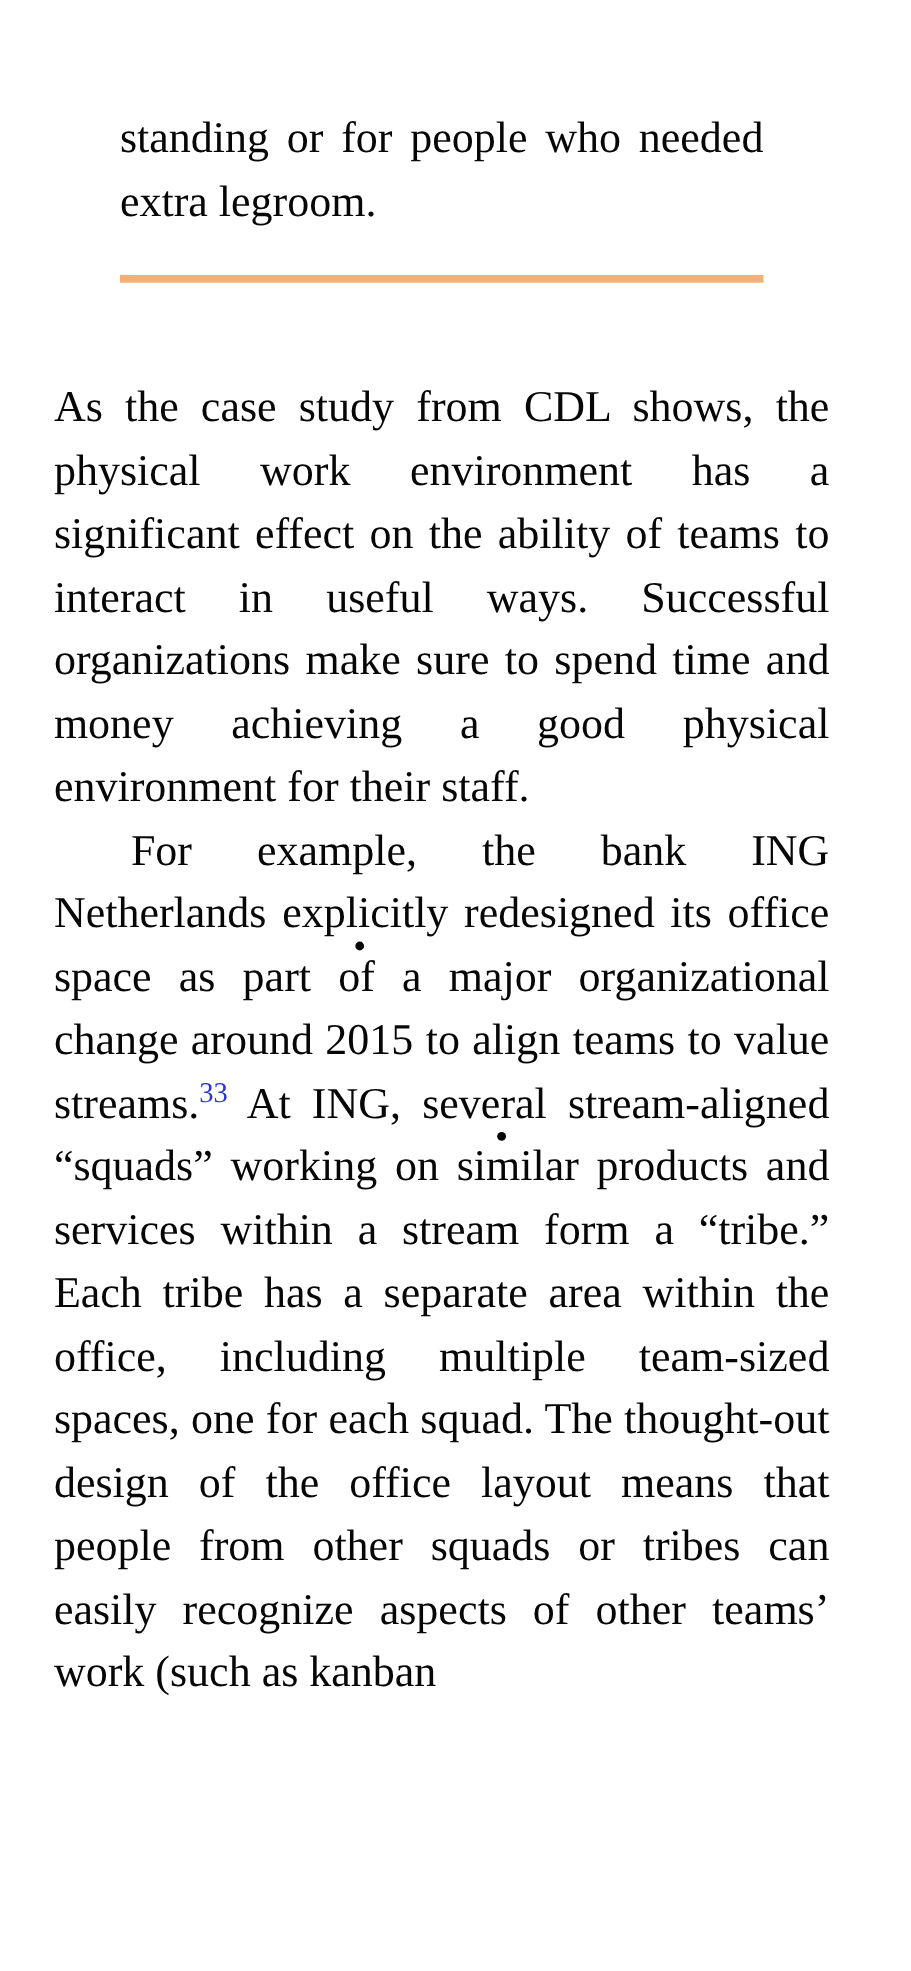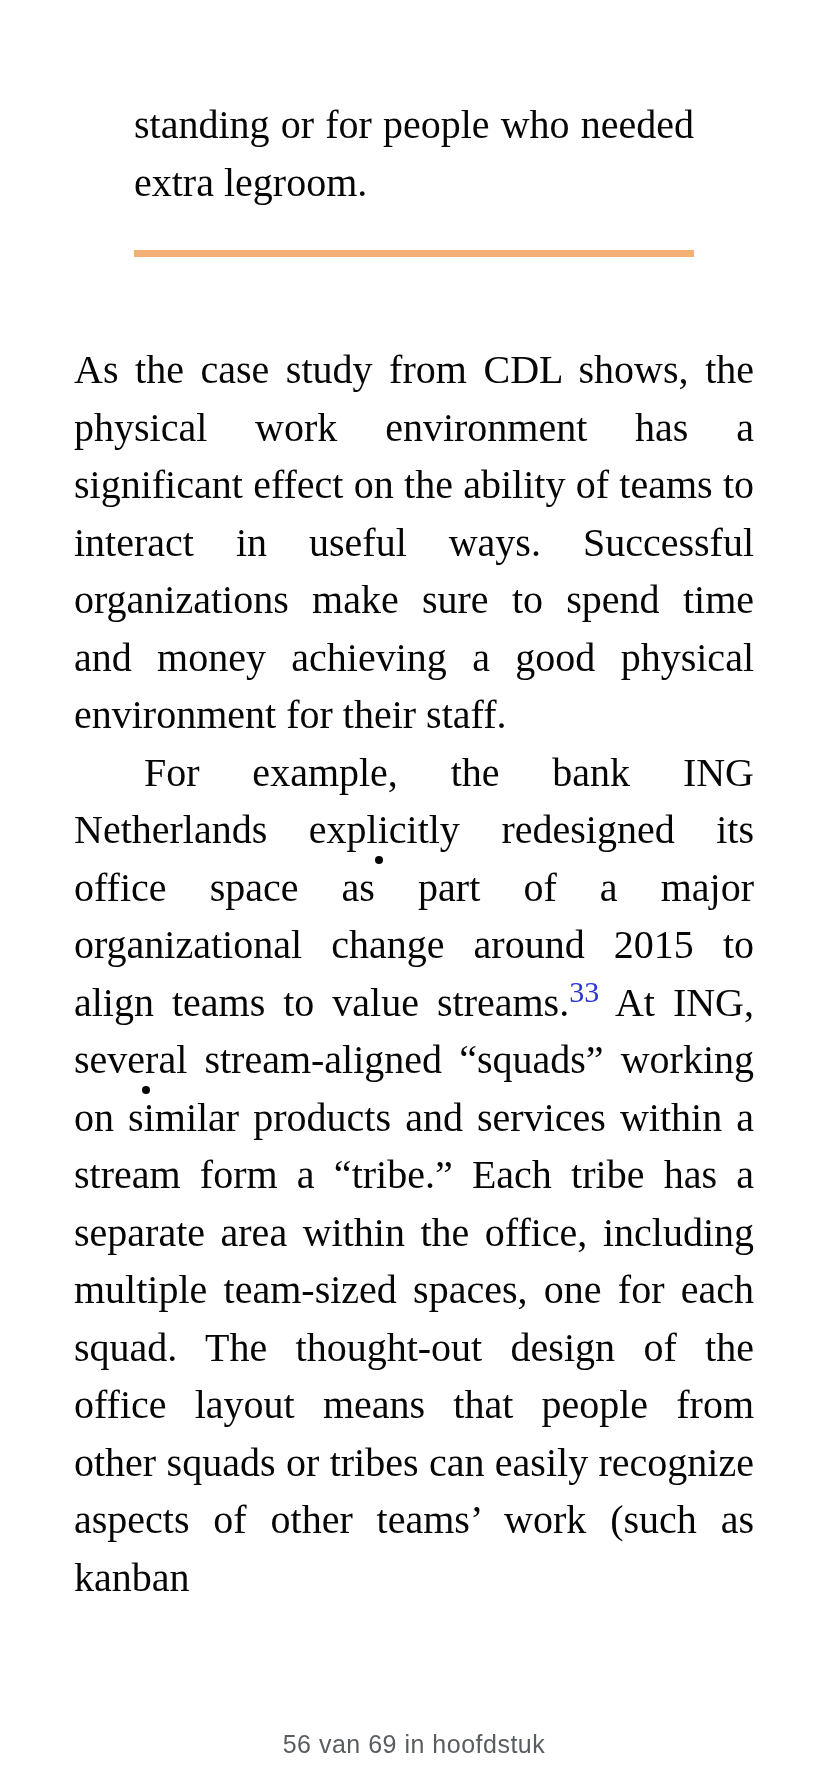--- a/index.html
+++ b/index.html
@@ -14,21 +14,21 @@
   body {
     width: 828px;
     height: 1792px;
     background: var(--background);
     overflow: hidden;
   }
   .page {
     position: relative;
     width: 828px;
     height: 1792px;
-    padding: 96px 74px 0 74px;
+    padding: 96px 74px 0 49px;
     font-family: "Liberation Serif", "DejaVu Serif", serif;
     color: var(--body-text);
   }
   .quote-block {
     margin: 0 60px;
   }
   .quote-text {
     margin: 0;
     font-size: 40px;
     line-height: 57.5px;
@@ -48,21 +48,21 @@
     text-align: justify;
     color: var(--body-text);
   }
   .body-para.first {
     margin-top: 84px;
   }
   .body-para.indent {
     text-indent: 70px;
   }
   .footnote {
-    font-size: 30px;
+    font-size: 26px;
     line-height: 0;
     vertical-align: 14px;
     color: var(--footnote);
     cursor: pointer;
     text-decoration: none;
     font-family: Liberation Serif, serif;
   }
   .underdot { position: relative; }
   .underdot::after {
     content: "";
@@ -95,15 +95,14 @@
 
   <div class="quote-block">
     <p class="quote-text">standing or for people who needed extra legroom.</p>
     <div class="divider"></div>
   </div>
 
   <p class="body-para first">As the case study from CDL shows, the physical work environment has a significant effect on the ability of teams to interact in useful ways. Successful organizations make sure to spend time and money achieving a good physical environment for their staff.</p>
 
   <p class="body-para indent"><span>For example, the bank ING Netherlands </span><span class="underdot dot1">explicitly</span><span> redesigned its office space as part of a major organizational change around 2015 to align teams to value streams.</span><sup class="footnote">33</sup><span> At ING, </span><span class="underdot dot2">several</span><span> stream-aligned “squads” working on similar products and services within a stream form a “tribe.” Each tribe has a separate area within the office, including multiple team-sized spaces, one for each squad. The thought-out design of the office layout means that people from other squads or tribes can easily recognize aspects of other teams’ work (such as kanban</span></p>
 
-  <div class="footer">56 van 69 in hoofdstuk</div>
 
 </div>
 
 </body></html>

